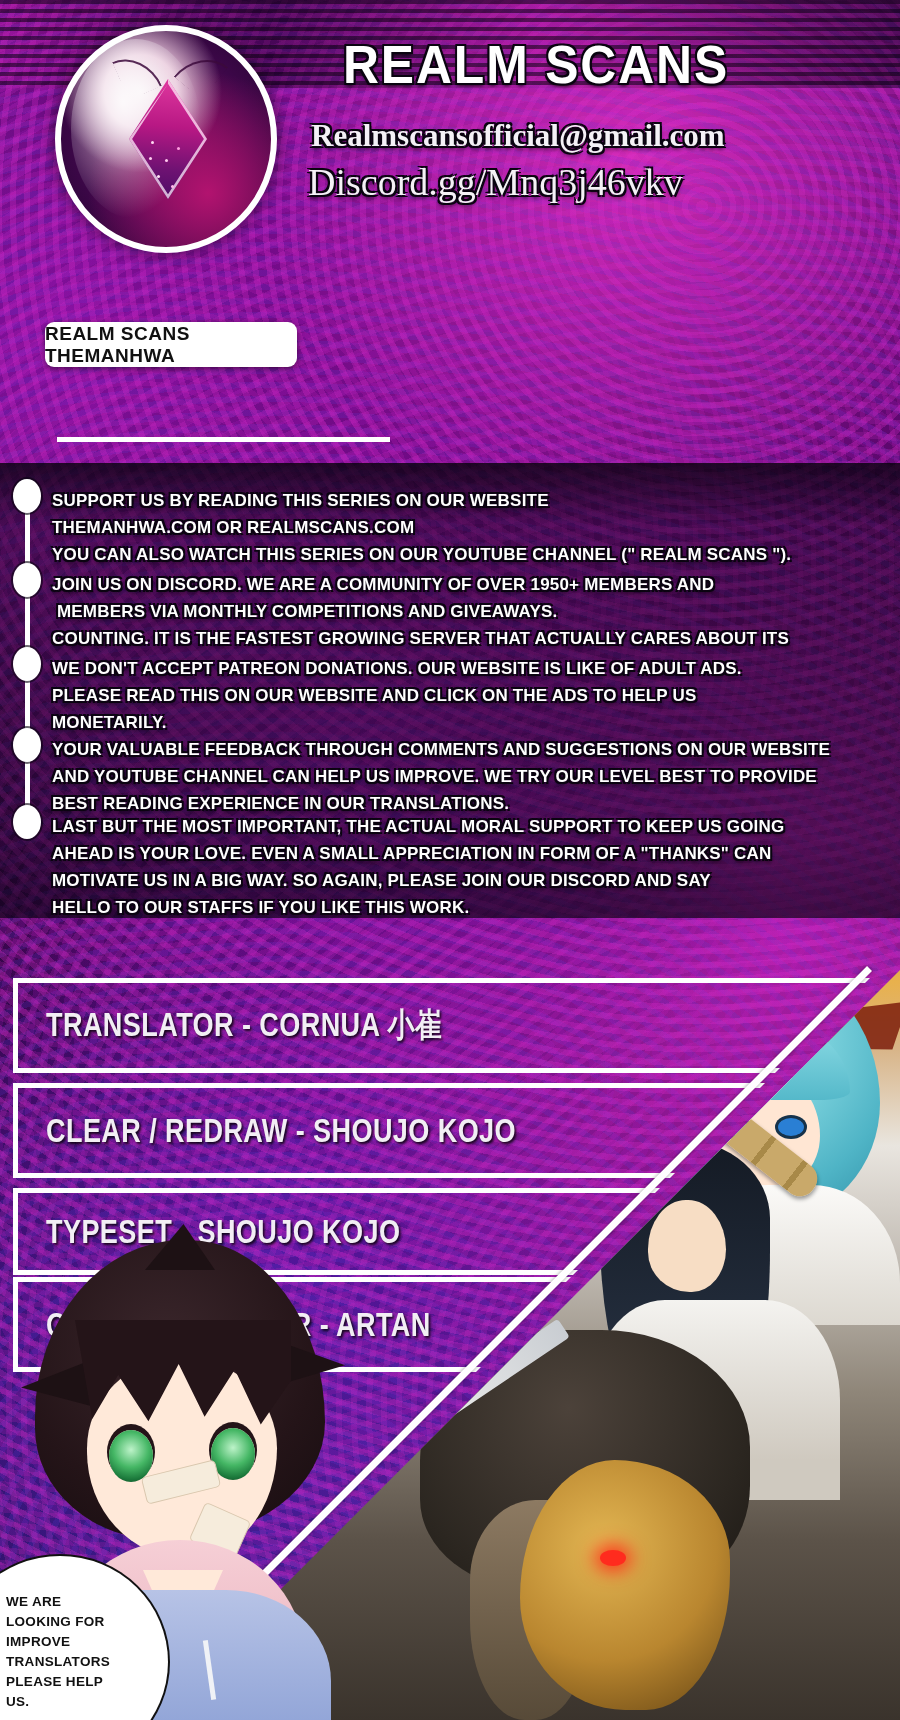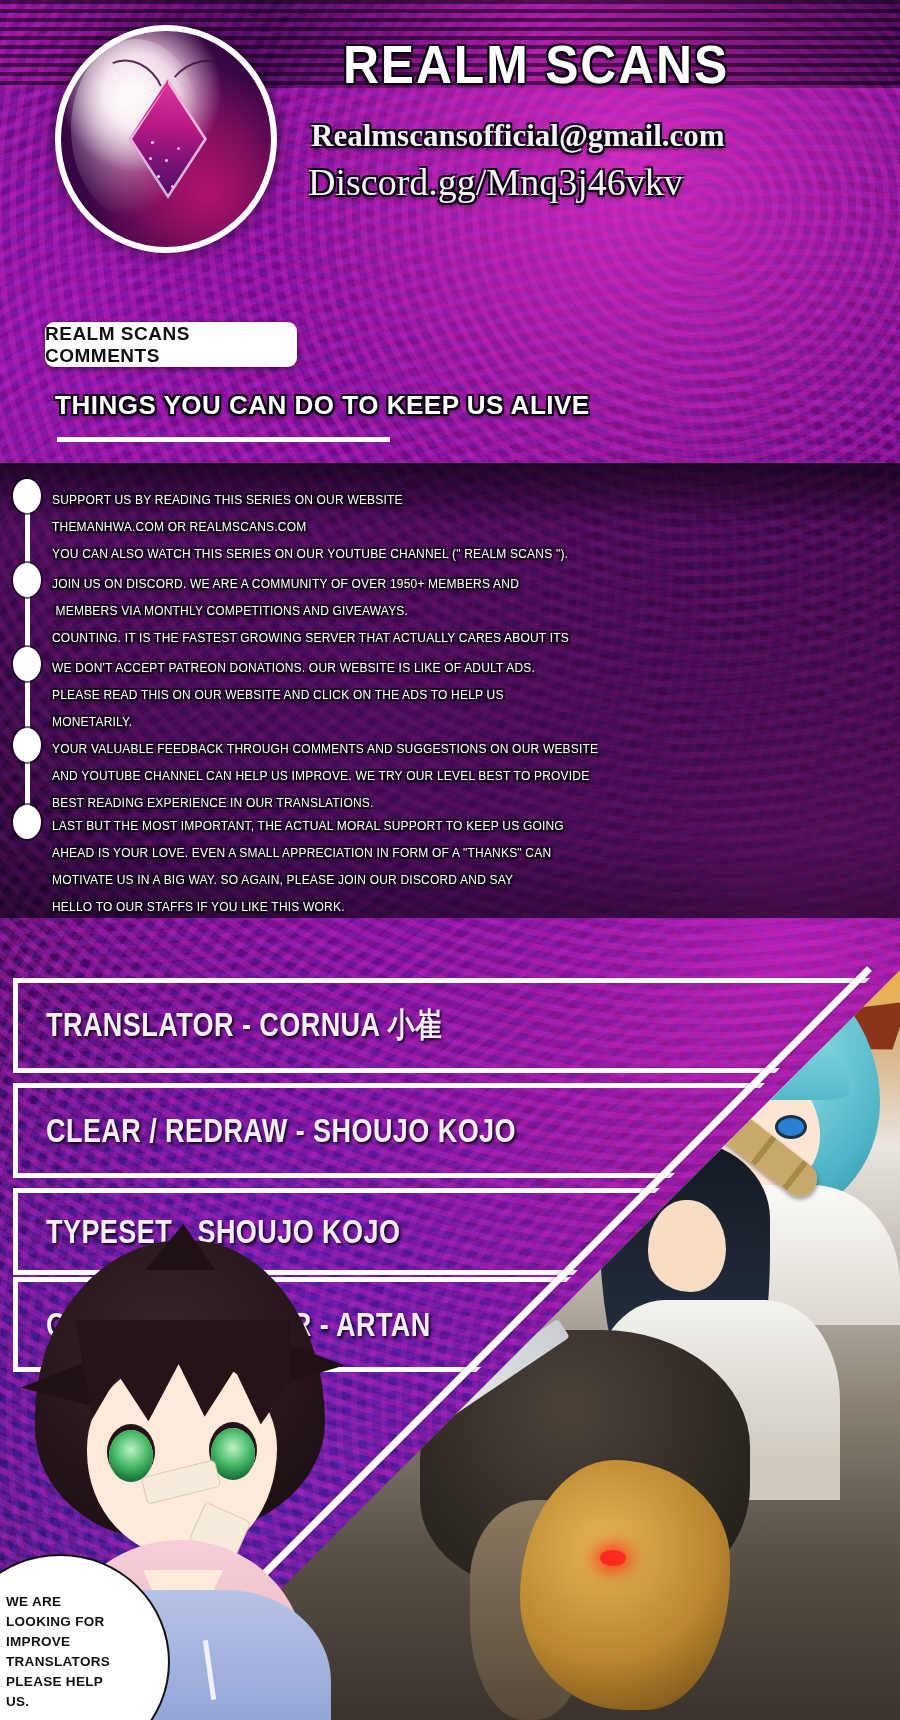--- a/index.html
+++ b/index.html
@@ -70,21 +70,21 @@
     display:flex;align-items:center;justify-content:center;color:#111;font-weight:bold;font-size:19px;
     letter-spacing:.5px;box-shadow:0 2px 6px rgba(0,0,0,.5);}
   .heading{position:absolute;left:55px;top:390px;width:640px;color:#fff;font-weight:bold;font-size:26px;
     letter-spacing:.5px;}
   .heading-underline{position:absolute;left:57px;top:437px;width:333px;height:5px;background:#fff;}
 
   
   .timeline-line{position:absolute;left:25px;top:496px;width:5px;height:326px;background:#fff;}
   .bullet{position:absolute;left:13px;width:28px;height:34px;border-radius:50%;background:#fff;
     box-shadow:0 0 0 2px rgba(10,4,16,.6);}
-  .item{position:absolute;left:52px;width:740px;color:#fff;font-weight:normal;font-size:12px;
+  .item{position:absolute;left:52px;width:740px;color:#fff;font-weight:bold;font-size:17px;
     line-height:27px;letter-spacing:.2px;}
   .item div{white-space:pre;}
 
   
   .credit-box{position:absolute;left:13px;border:5px solid #fff;box-sizing:border-box;
     display:flex;align-items:center;padding-left:28px;}
   .credit-label{color:#f2eef4;font-weight:bold;font-size:33px;letter-spacing:.5px;
     transform:scaleX(.82);transform-origin:left;white-space:nowrap;
     text-shadow:2px 2px 3px rgba(0,0,0,.85);}
   .box1{top:978px;height:95px;width:874px;clip-path:polygon(0 0,857px 0,762px 100%,0 100%);}
@@ -185,22 +185,21 @@
     <div class="antenna a1"></div>
     <div class="antenna a2"></div>
     <div class="logo-diamond"></div>
     <div class="logo-diamond-edge"></div>
     <div class="logo-sparkles"></div>
   </div>
   <div class="app-title outline">REALM SCANS</div>
   <div class="email outline">Realmscansofficial@gmail.com</div>
   <div class="discord outline">Discord.gg/Mnq3j46vkv</div>
 
-  <div class="badge">REALM SCANS COMMENTS</div>
-  <div class="heading outline">THINGS YOU CAN DO TO KEEP US ALIVE</div>
+  <div class="badge">REALM SCANS THEMANHWA</div>
   <div class="heading-underline"></div>
 
   <div class="timeline-line"></div>
   <div class="bullet" style="top:479px"></div>
   <div class="bullet" style="top:563px"></div>
   <div class="bullet" style="top:647px"></div>
   <div class="bullet" style="top:728px"></div>
   <div class="bullet" style="top:805px"></div>
 
   <div class="item outline" style="top:487px">

